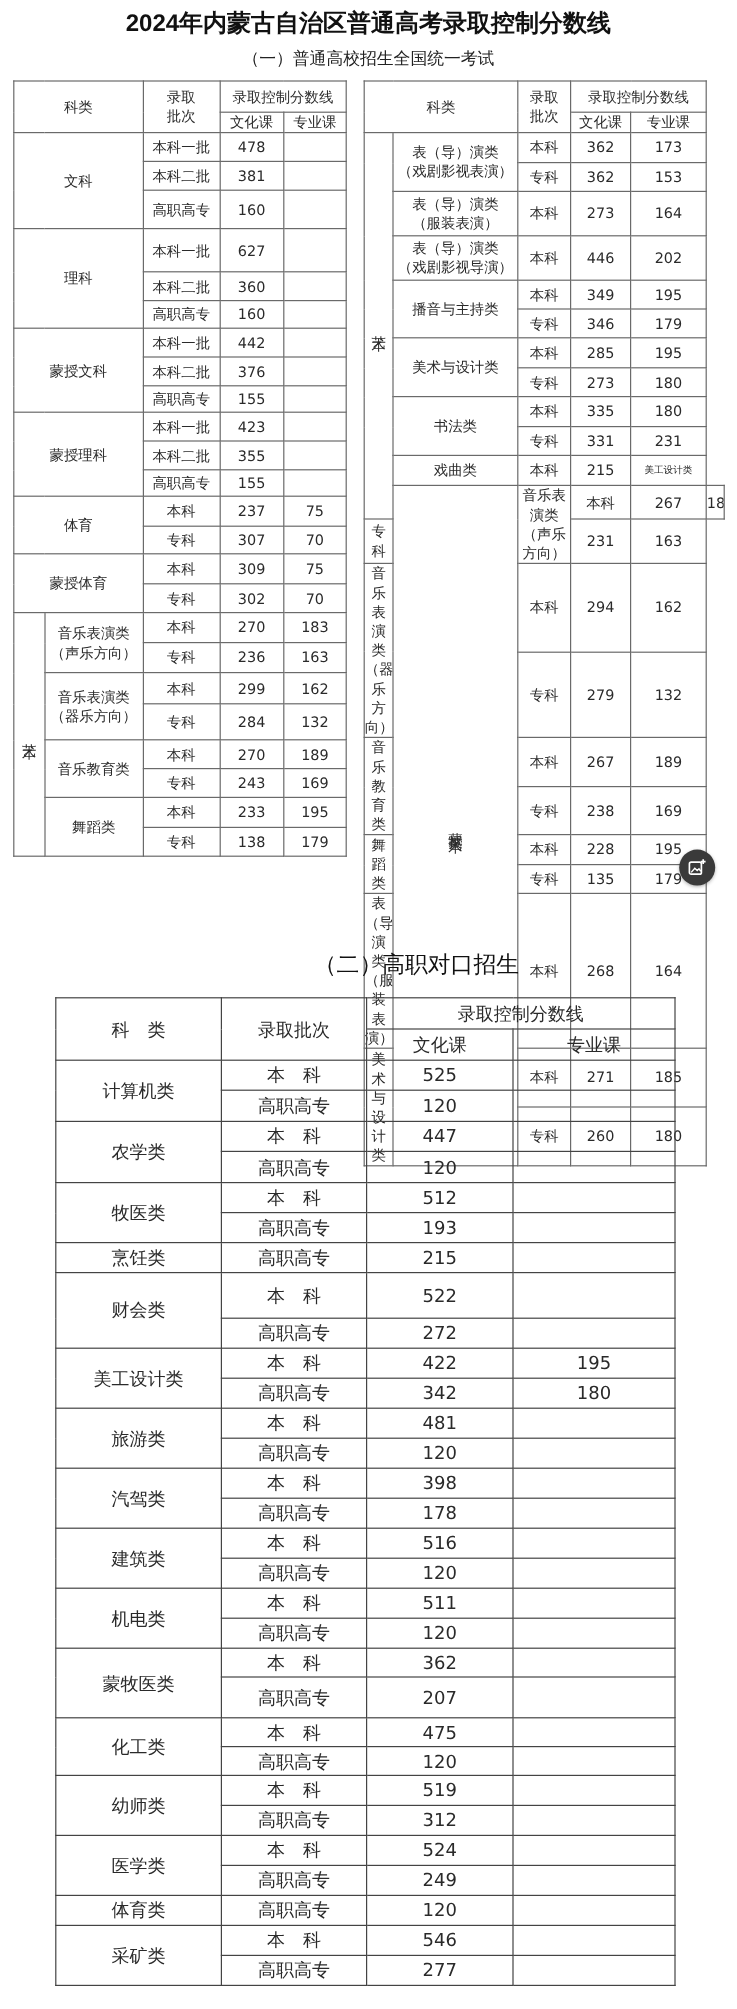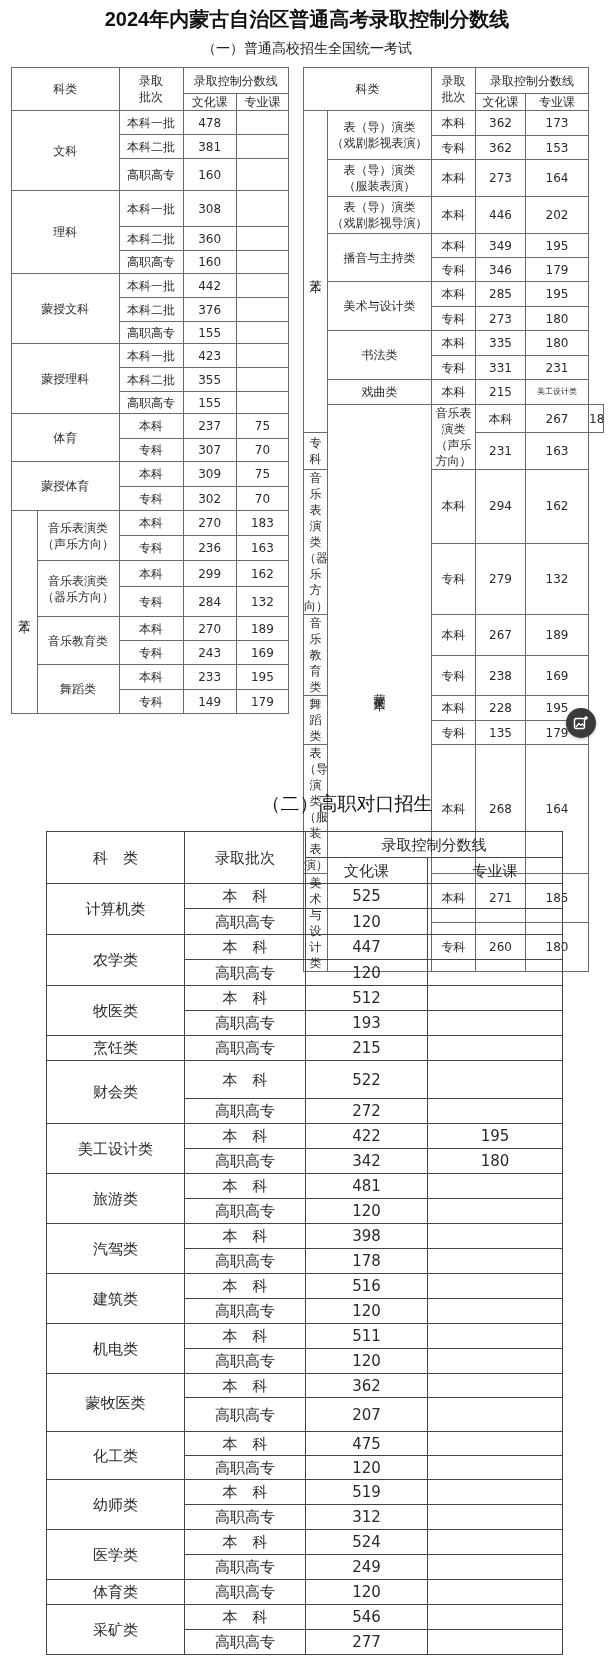--- a/index.html
+++ b/index.html
@@ -56,21 +56,21 @@
   </tr>
   <tr style="height:32px">
     <td>高职高专</td>
     <td>160</td>
     <td></td>
   </tr>
 
   <tr style="height:36px">
     <td colspan="2" rowspan="3">理科</td>
     <td>本科一批</td>
-    <td>308</td>
+    <td>627</td>
     <td></td>
   </tr>
   <tr style="height:24px">
     <td>本科二批</td>
     <td>360</td>
     <td></td>
   </tr>
   <tr style="height:23px">
     <td>高职高专</td>
     <td>160</td>
@@ -170,21 +170,21 @@
     <td>169</td>
   </tr>
   <tr style="height:25px">
     <td rowspan="2">舞蹈类</td>
     <td>本科</td>
     <td>233</td>
     <td>195</td>
   </tr>
   <tr style="height:24px">
     <td>专科</td>
-    <td>149</td>
+    <td>138</td>
     <td>179</td>
   </tr>
 </tbody>
   </table>
 
 <table class="t2">
   <colgroup>
       <col style="width:24px">
       <col style="width:104px">
       <col style="width:44px">

